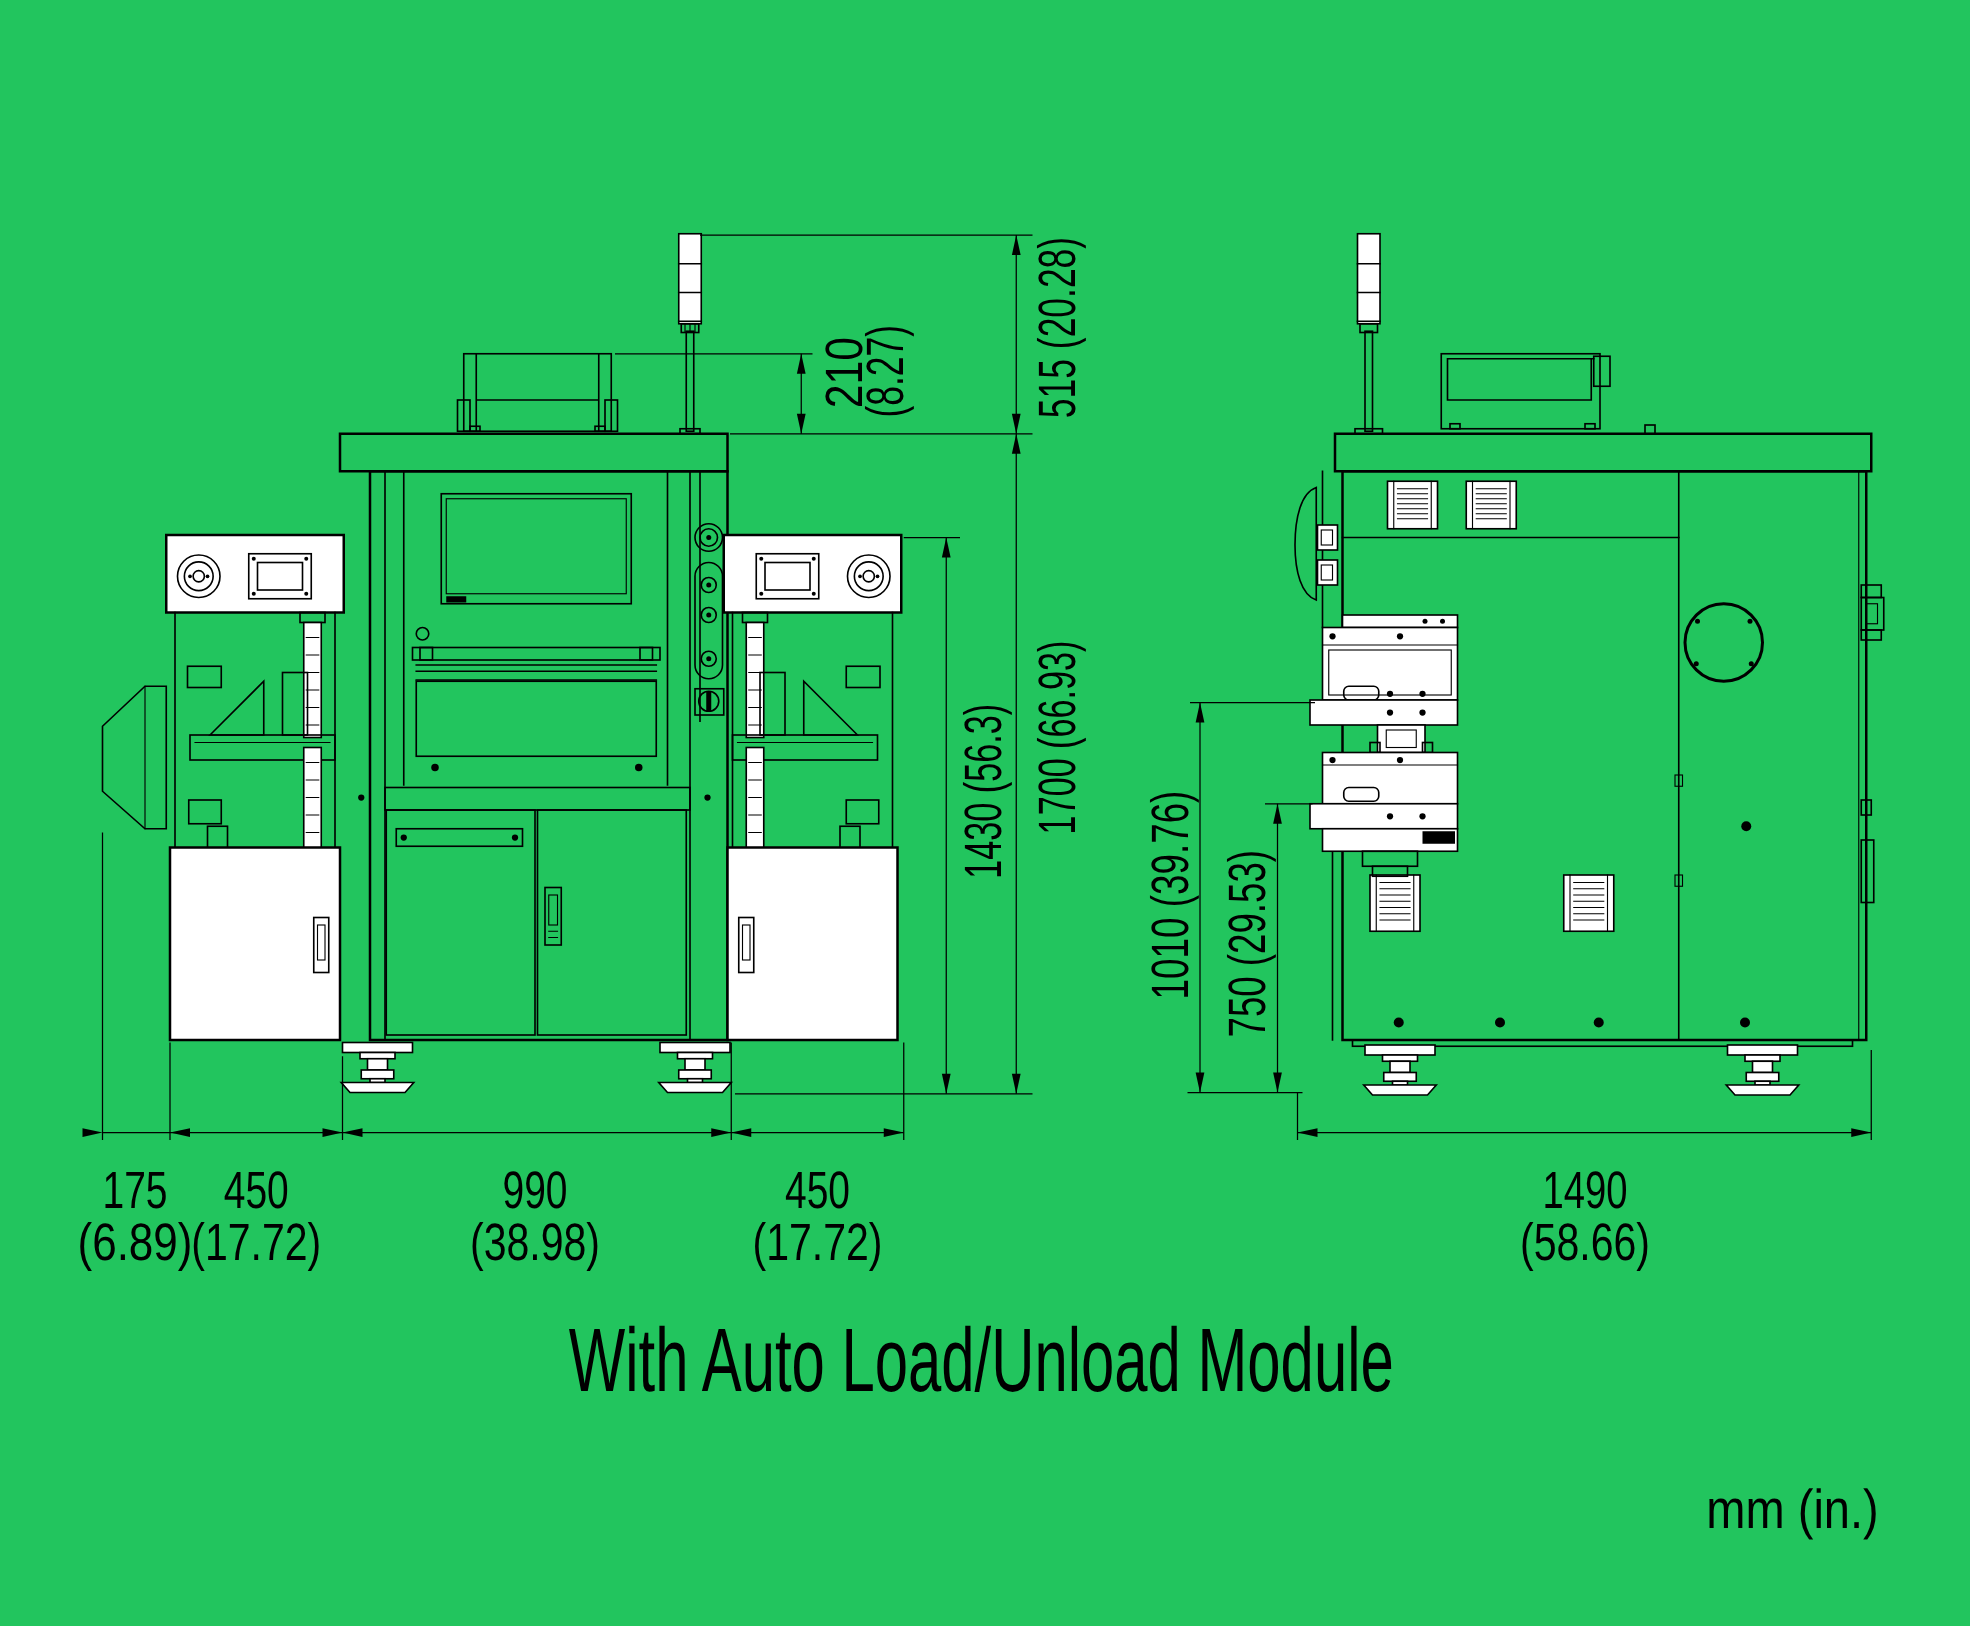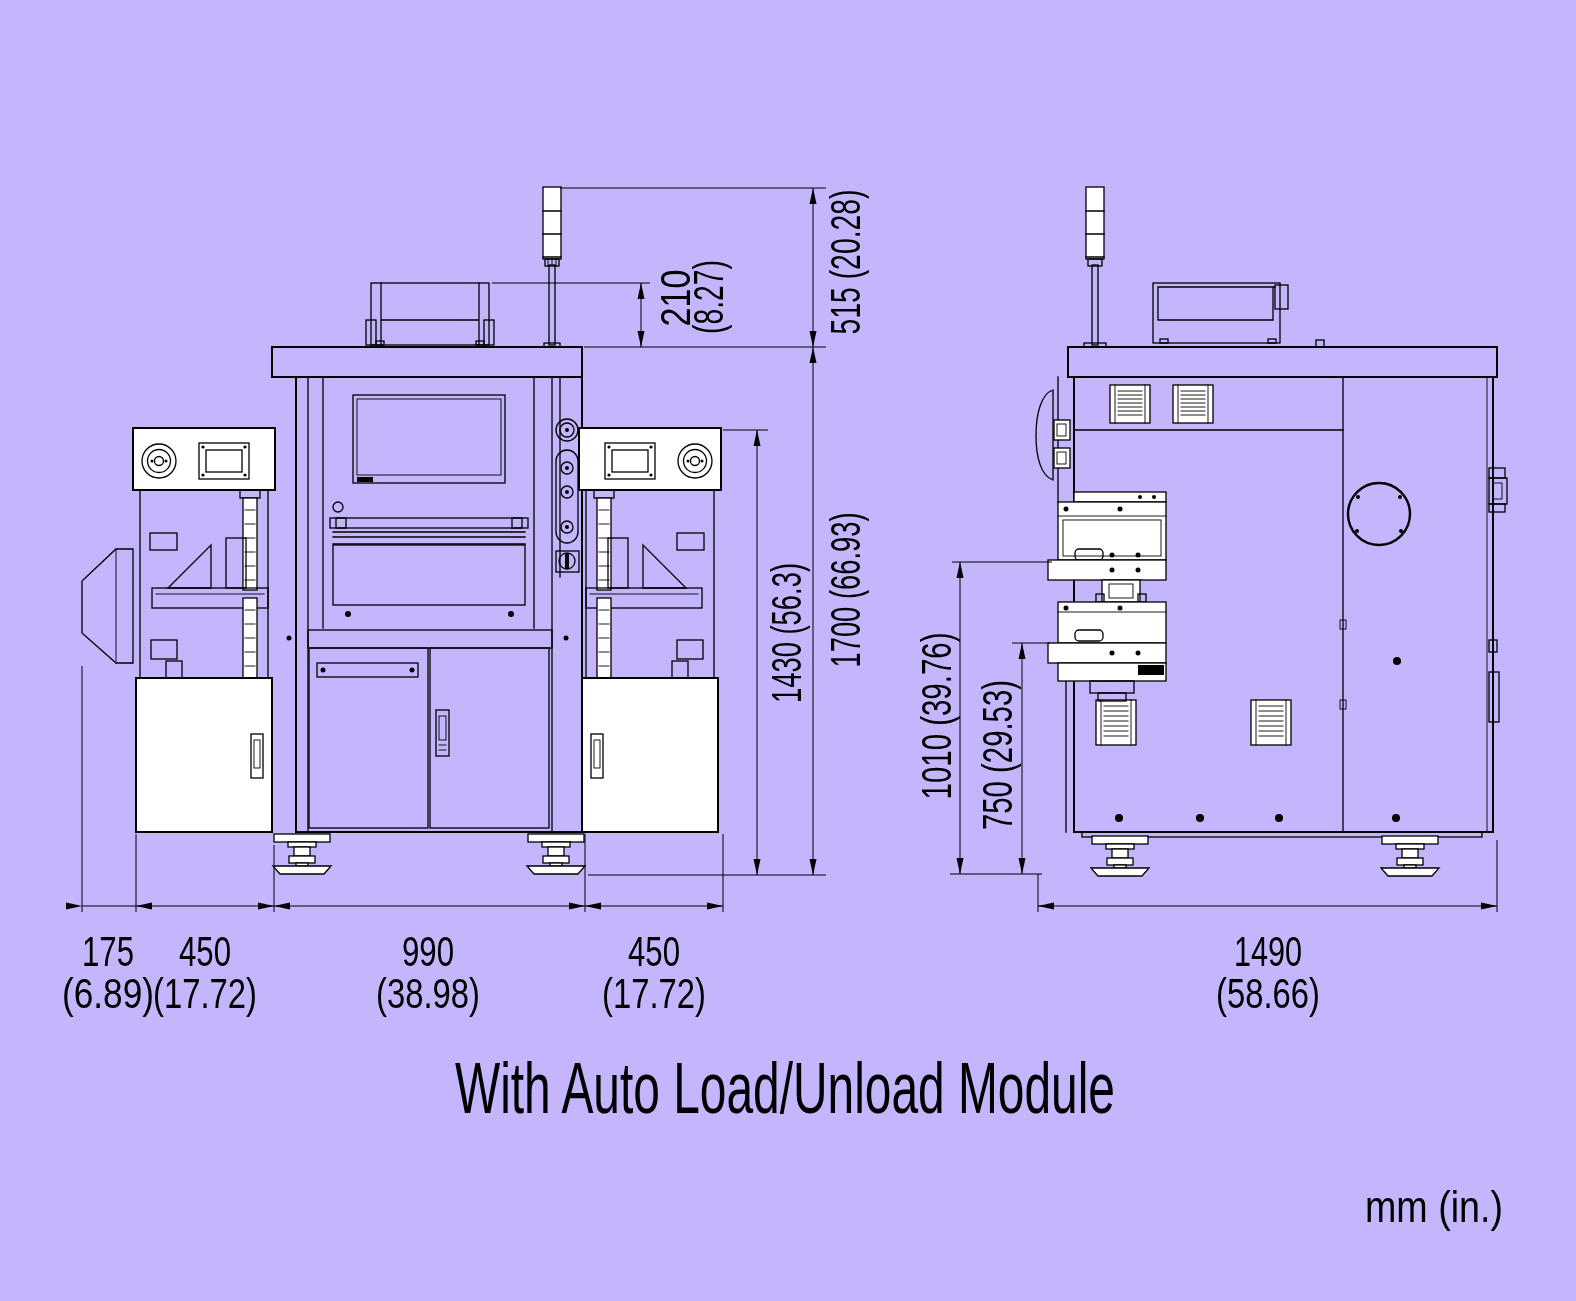--- a/index.html
+++ b/index.html
@@ -1,16 +1,16 @@
 <!DOCTYPE html>
 <html><head>
 <meta charset="utf-8">
 <style>
   html,body{margin:0;padding:0;background:#fff;}
-  #canvas{position:relative;width:1576px;height:1301px;background:#c4b5fd;overflow:hidden;text-decoration:underline;}
+  #canvas{position:relative;width:1576px;height:1301px;background:#22c55e;overflow:hidden;text-decoration:underline;}
   svg{display:block;}
   .ln{fill:none;stroke:#000;stroke-width:1.3;stroke-linecap:square;stroke-linejoin:miter;}
   .thick{stroke-width:2;}
   .thin{stroke-width:0.9;}
   .wfill{fill:#fff;}
   .dfill{fill:#000;stroke:none;}
   .dim{fill:none;stroke:#000;stroke-width:1;stroke-linecap:butt;}
   .arr{fill:#000;stroke:none;}
   text{fill:#000;stroke:none;font-family:"Liberation Sans",sans-serif;}
   .dimtxt{font-size:42px;}

